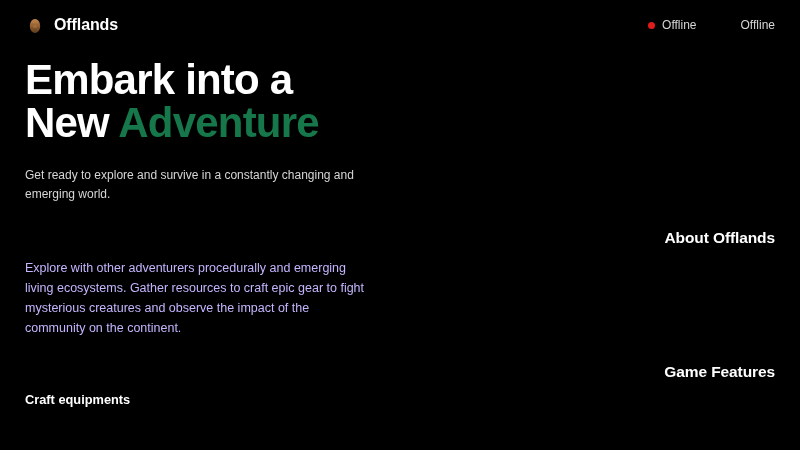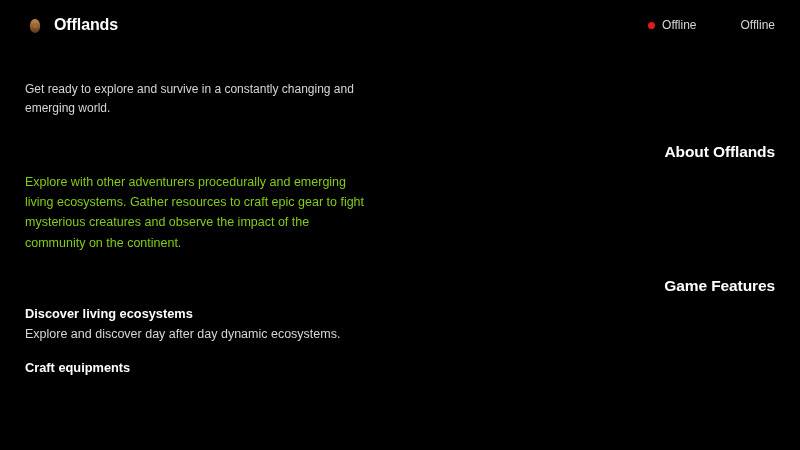--- a/index.html
+++ b/index.html
@@ -126,21 +126,21 @@
     font-weight: bold;
     color: #ffffff;
     letter-spacing: -0.1px;
     text-align: right;
   }
 
   .section-body {
     margin: 0;
     font-size: 12.5px;
     line-height: 1.62;
-    color: #84cc16;
+    color: #c4b5fd;
     max-width: 340px;
   }
 
   .feature {
     margin-top: 16px;
   }
 
   .feature:first-of-type {
     margin-top: 0;
   }
@@ -195,35 +195,35 @@
         <span class="status-dot"></span>
         <span>Offline</span>
       </span>
       <a class="nav-link" href="#">Offline</a>
     </nav>
 
   </header>
 
   <main class="main">
 
+    <h1 class="hero-title">
+      <span>Embark into a</span><br>
+      <span>New </span><span class="accent">Adventure</span>
+    </h1>
 
     <p class="hero-sub">Get ready to explore and survive in a constantly changing and emerging world.</p>
 
     <section class="section">
       <h2 class="section-heading">About Offlands</h2>
       <p class="section-body">Explore with other adventurers procedurally and emerging living ecosystems. Gather resources to craft epic gear to fight mysterious creatures and observe the impact of the community on the continent.</p>
     </section>
 
     <section class="section">
       <h2 class="section-heading">Game Features</h2>
 
-      <div class="feature">
-        <h3 class="feature-title">Discover living ecosystems</h3>
-        <p class="feature-body">Explore and discover day after day dynamic ecosystems.</p>
-      </div>
 
       <div class="feature">
         <h3 class="feature-title">Craft equipments</h3>
 
       </div>
 
     </section>
 
   </main>
 

